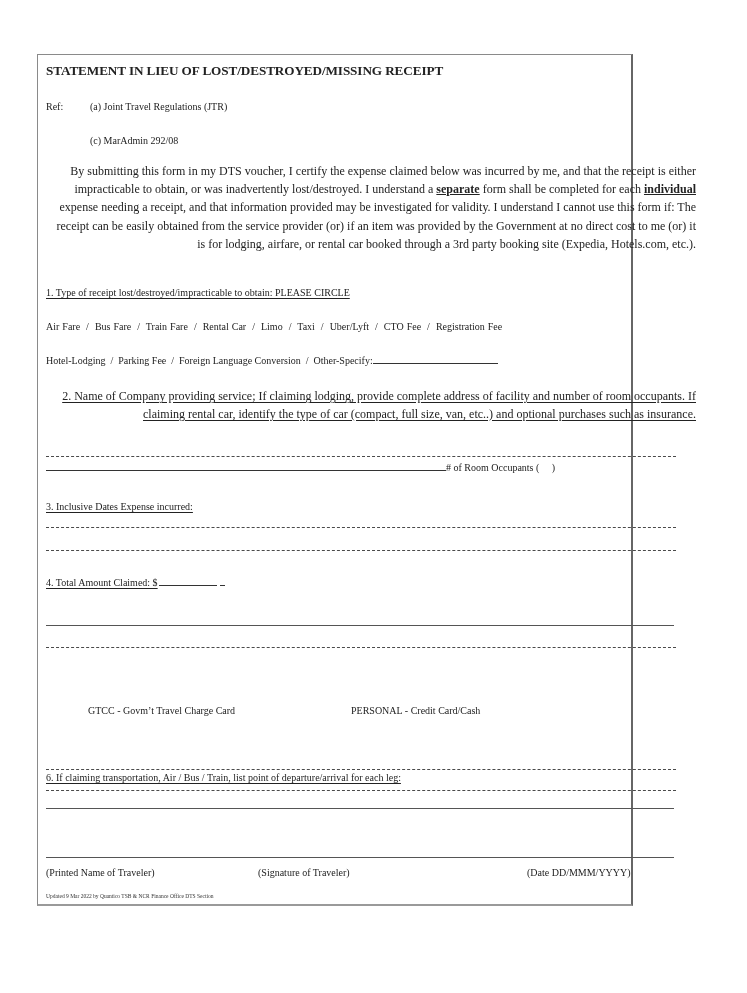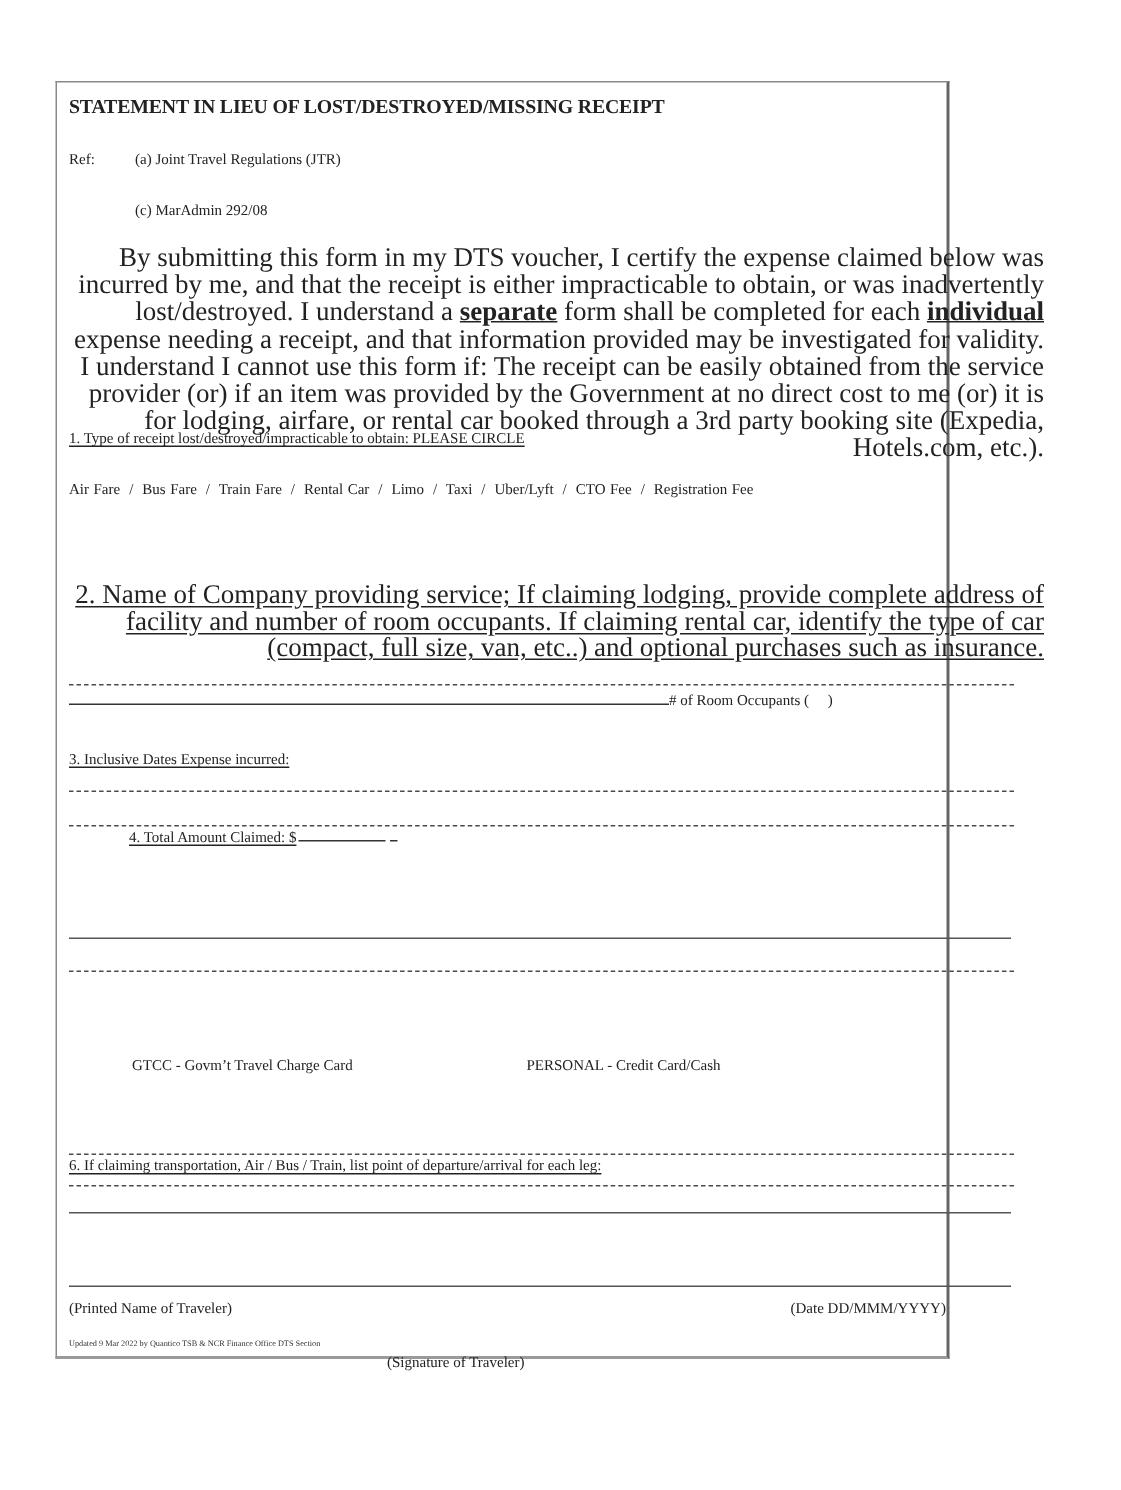--- a/index.html
+++ b/index.html
@@ -10,21 +10,21 @@
   .frame {
     position: absolute; left: 37px; top: 54px; width: 596px; height: 852px;
     border: 1px solid #8a8a8a; border-right: 2px solid #666666; border-bottom: 2px solid #9a9a9a;
     box-sizing: border-box;
     text-align: right;
   }
   .abs { position: absolute; white-space: nowrap; font-size: 10px; line-height: 16px; }
   .title { left: 8px; top: 8px; font-weight: bold; font-size: 13.2px; letter-spacing: -0.1px; }
   .u { text-decoration: underline; text-underline-offset: 2px; }
   .b { font-weight: bold; text-decoration: underline; }
-  .para { position: absolute; left: 8px; width: 650px; font-size: 18px; line-height: 18.2px; }
+  .para { position: absolute; left: 8px; width: 650px; font-size: 12px; line-height: 18.2px; }
   .dash {
     position: absolute; left: 8px; height: 0;
     border-top: 1.3px dashed #4a4a4a;
   }
   .solid { position: absolute; left: 8px; height: 0; border-top: 1px solid #555555; }
   .blank { display: inline-block; border-bottom: 1px solid #333; vertical-align: baseline; }
   .footer { position: absolute; left: 8px; top: 838px; font-size: 5.5px; line-height: 7px; white-space: nowrap; color: #333; }
 </style>
 </head>
 <body>
@@ -34,40 +34,41 @@
   <div class="abs title">STATEMENT IN LIEU OF LOST/DESTROYED/MISSING RECEIPT</div>
 
   <div class="abs" style="left:8px; top:44px;">Ref:</div>
   <div class="abs" style="left:52px; top:44px;">(a) Joint Travel Regulations (JTR)</div>
   <div class="abs" style="left:52px; top:78px;">(c) MarAdmin 292/08</div>
 
   <div class="para" style="top:107px;"><span>By submitting this form in my DTS voucher, I certify the expense claimed below was incurred by me, and that the receipt is either impracticable to obtain, or was inadvertently lost/destroyed.  I understand a </span><span class="b">separate</span><span> form shall be completed for each </span><span class="b">individual</span><span> expense needing a receipt, and that information provided may be investigated for validity.  I understand I cannot use this form if: The receipt can be easily obtained from the service provider (or) if an item was provided by the Government at no direct cost to me (or) it is for lodging, airfare, or rental car booked through a 3rd party booking site (Expedia, Hotels.com, etc.).</span></div>
 
   <div class="abs u" style="left:8px; top:230px;">1. Type of receipt lost/destroyed/impracticable to obtain: PLEASE CIRCLE</div>
   <div class="abs" style="left:8px; top:264px; word-spacing:0.5px; white-space:pre;">Air Fare  /  Bus Fare  /  Train Fare  /  Rental Car  /  Limo  /  Taxi  /  Uber/Lyft  /  CTO Fee  /  Registration Fee</div>
+  <div class="abs" style="left:8px; top:298px;"><span style="white-space:pre;">Hotel-Lodging  /  Parking Fee  /  Foreign Language Conversion  /  Other-Specify:</span><span class="blank" style="width:125px;"></span></div>
 
   <div class="para u" style="top:333px; line-height:17.5px;">2. Name of Company providing service; If claiming lodging, provide complete address of facility and number of room occupants.  If claiming rental car, identify the type of car (compact, full size, van, etc..) and optional purchases such as insurance.</div>
   <div class="dash" style="top:401px; width:630px;"></div>
   <div class="abs" style="left:8px; top:405px;"><span class="blank" style="width:400px;"></span><span style="white-space:pre;"># of Room Occupants (     )</span></div>
 
   <div class="abs u" style="left:8px; top:444px;">3. Inclusive Dates Expense incurred:</div>
   <div class="dash" style="top:472px; width:630px;"></div>
   <div class="dash" style="top:495px; width:630px;"></div>
 
-  <div class="abs" style="left:8px; top:496px;margin-left:40px;"><span class="u">4. Total Amount Claimed:  $</span><span class="blank" style="width:58px; margin-left:1px;"></span><span class="blank" style="width:5px; margin-left:3px;"></span></div>
+  <div class="abs" style="left:8px; top:520px;"><span class="u">4. Total Amount Claimed:  $</span><span class="blank" style="width:58px; margin-left:1px;"></span><span class="blank" style="width:5px; margin-left:3px;"></span></div>
   <div class="solid" style="top:570px; width:628px;"></div>
   <div class="dash" style="top:592px; width:630px;"></div>
 
   <div class="abs" style="left:50px; top:648px;">GTCC - Govm’t Travel Charge Card</div>
   <div class="abs" style="left:313px; top:648px;">PERSONAL - Credit Card/Cash</div>
 
   <div class="abs u" style="left:8px; top:683px;margin-top:32px;">6. If claiming transportation, Air / Bus / Train, list point of departure/arrival for each leg:</div>
   <div class="dash" style="top:714px; width:630px;"></div>
   <div class="dash" style="top:735px; width:630px;"></div>
   <div class="solid" style="top:753px; width:628px;"></div>
 
   <div class="solid" style="top:802px; width:628px;"></div>
   <div class="abs" style="left:8px; top:810px;">(Printed Name of Traveler)</div>
-  <div class="abs" style="left:220px; top:810px;margin-top:36px;">(Signature of Traveler)</div>
+  <div class="abs" style="left:220px; top:810px;">(Signature of Traveler)</div>
   <div class="abs" style="left:489px; top:810px;">(Date DD/MMM/YYYY)</div>
 
   <div class="footer">Updated 9 Mar 2022 by Quantico TSB &amp; NCR Finance Office DTS Section</div>
 </div>
 
 </body></html>

